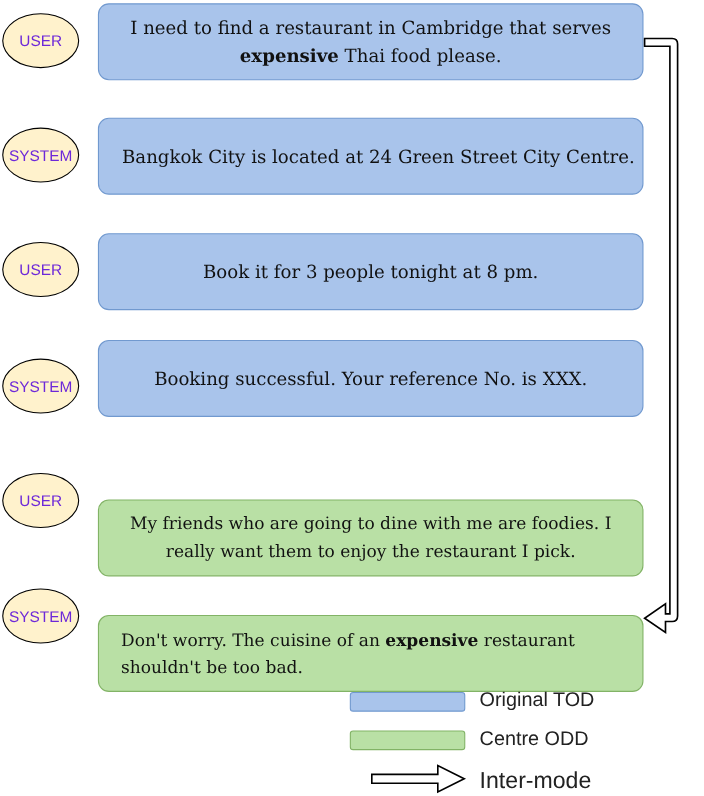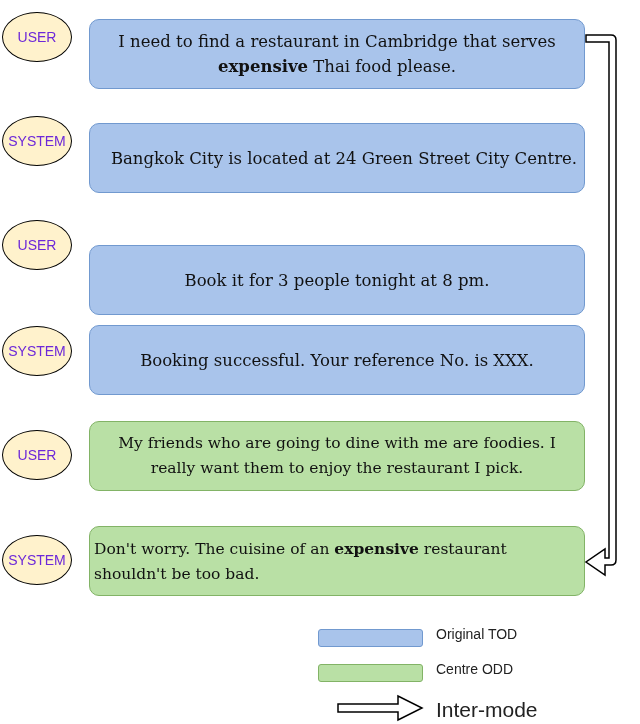--- a/index.html
+++ b/index.html
@@ -11,51 +11,51 @@
     display: flex; align-items: center; justify-content: center;
     font-family: "Liberation Sans", sans-serif; font-size: 14px; color: #6d28d9;
   }
   .turn {
     position: absolute; left: 89px; width: 496px; height: 70px;
     box-sizing: border-box; border-radius: 10px;
     display: flex; align-items: center; justify-content: center; text-align: center;
     font-family: "DejaVu Serif", "Liberation Serif", serif; font-size: 16.5px; line-height: 25px;
     color: #111; padding: 0 6px;
   }
-  .turn.tod { background: #a9c4eb; border: 1.5px solid #7199cf; margin-top: 16px; }
-  .turn.odd { background: #b9e0a5; border: 1.5px solid #82b366; font-size: 15.5px; }
-  .turn.left { justify-content: flex-start; text-align: left; padding: 0 4px; }
+  .turn.tod { background: #a9c4eb; border: 1.5px solid #7199cf; }
+  .turn.odd { background: #b9e0a5; border: 1.5px solid #82b366; font-size: 15.5px; margin-top: 33px; }
+  .turn.left { justify-content: flex-start; text-align: left; padding: 0 20px; }
   .turn b { font-weight: bold; }
   .legend-swatch {
     position: absolute; left: 318px; width: 105px; height: 18px;
     border-radius: 3px; box-sizing: border-box;
   }
   .legend-label {
     position: absolute; left: 436px;
-    font-family: "Liberation Sans", sans-serif; font-size: 14px; color: #222;
+    font-family: "Liberation Sans", sans-serif; font-size: 18px; color: #222;
   }
   svg.arrow { position: absolute; left: 0; top: 0; }
 </style>
 </head>
 <body>
 
 <div class="speaker" style="top:12px;">USER</div>
 <div class="speaker" style="top:116px;">SYSTEM</div>
 <div class="speaker" style="top:220px;">USER</div>
 <div class="speaker" style="top:326px;">SYSTEM</div>
 <div class="speaker" style="top:430px;">USER</div>
 <div class="speaker" style="top:535px;">SYSTEM</div>
 
 <div class="turn tod" style="top:3px;">
   <span><span>I need to find a restaurant in Cambridge that serves </span><b>expensive</b><span> Thai food please.</span></span>
 </div>
 <div class="turn tod" style="top:107px;padding-left:20px;">
   <span>Bangkok City is located at 24 Green Street City Centre.</span>
 </div>
-<div class="turn tod" style="top:229px;">
+<div class="turn tod" style="top:212px;">
   <span>Book it for 3 people tonight at 8 pm.</span>
 </div>
 <div class="turn tod" style="top:309px;">
   <span>Booking successful. Your reference No. is XXX.</span>
 </div>
 <div class="turn odd" style="top:421px;">
   <span>My friends who are going to dine with me are foodies. I really want them to enjoy the restaurant I pick.</span>
 </div>
 <div class="turn odd left" style="top:526px;">
   <span><span>Don't worry. The cuisine of an </span><b>expensive</b><span> restaurant shouldn't be too bad.</span></span>

